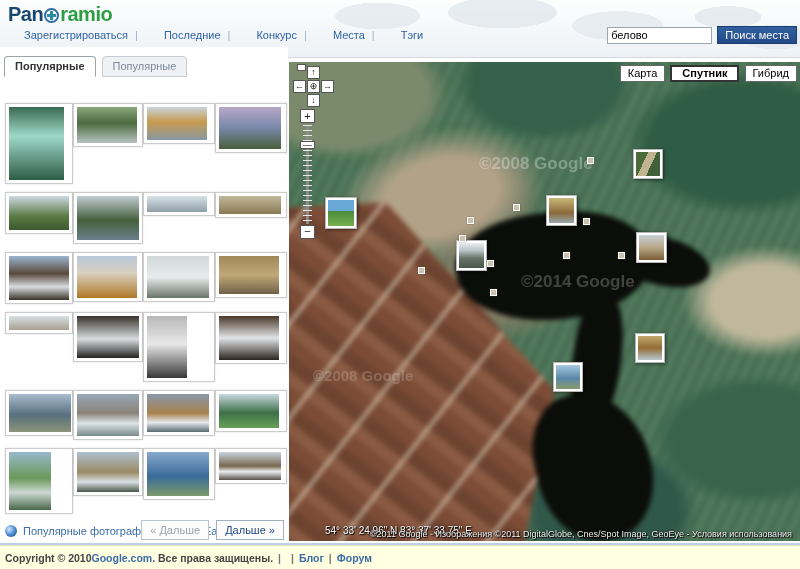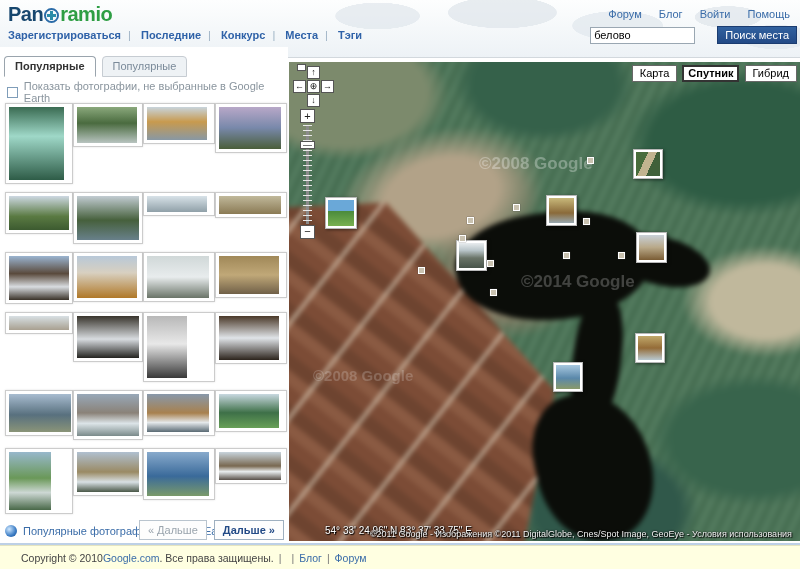--- a/index.html
+++ b/index.html
@@ -20,26 +20,26 @@
   .logo .pan { color:#17476e; }
   .logo .ramio { color:#2e9e44; }
   .logo-icon { display:inline-block; width:15px; height:15px; border:2px solid #2b6ca8; border-radius:50%;
     position:relative; vertical-align:-2px; margin:0 1px; }
   .logo-icon::before, .logo-icon::after { content:""; position:absolute; background:#2b8ca8; }
   .logo-icon::before { left:50%; top:1px; bottom:1px; width:3px; margin-left:-1.5px; }
   .logo-icon::after { top:50%; left:1px; right:1px; height:3px; margin-top:-1.5px; }
   .top-links { position:absolute; right:10px; top:8px; }
   .top-links a { color:#3a6ca8; text-decoration:none; margin-left:14px; cursor:pointer; }
   .nav { position:absolute; left:8px; top:29px; }
-  .nav a { color:#2f62a8; font-weight:bold; text-decoration:none; cursor:pointer; }
+  .nav a { color:#2f62a8; font-weight:normal; text-decoration:none; cursor:pointer;margin-left:16px; }
   .nav .sep { color:#9db2c4; margin:0 7px; font-weight:normal; }
   .searchbar { position:absolute; right:3px; top:26px; }
   .searchbar input { width:105px; height:17px; border:1px solid #9aa7b2; font-size:11px; padding:1px 3px;
     font-family:"Liberation Sans", sans-serif; vertical-align:middle; }
-  .searchbar button { height:18px; margin-left:19px; background:linear-gradient(#31619f,#234a86);
+  .searchbar button { height:18px; margin-left:2px; background:linear-gradient(#31619f,#234a86);
     color:#fff; border:1px solid #1b3c70; font-size:11px; padding:0 7px; vertical-align:middle; cursor:pointer;
     font-family:"Liberation Sans", sans-serif; }
 
   
   .panel { position:absolute; left:0; top:47px; width:288px; height:496px; background:#fff; }
   .tabs { position:absolute; left:4px; top:9px; display:flex; }
   .tab { padding:3px 10px 4px; border:1px solid #c6ccd2; border-radius:4px 4px 0 0; background:#eef2f5;
     color:#7a8a99; margin-right:6px; cursor:pointer; }
   .tab.active { background:#fff; border-color:#9aa4ad; border-bottom-color:#fff; color:#333; font-weight:bold; }
   .filter { position:absolute; left:7px; top:33px; display:flex; align-items:center; color:#8a959e; cursor:pointer; }
@@ -49,21 +49,21 @@
   .thumb { display:inline-block; background:#fff; border:1px solid #ccc; padding:3px; box-shadow:0 0 2px rgba(0,0,0,.12); cursor:pointer; }
   .photo { display:block; }
   .panel-footer { position:absolute; left:0; top:473px; width:288px; height:23px; }
   .earth-link { position:absolute; left:5px; top:5px; display:flex; align-items:center; cursor:pointer; }
   .earth-icon { width:12px; height:12px; border-radius:50%; margin-right:6px;
     background:radial-gradient(circle at 35% 35%, #cfe8ff, #3b7cc4 60%, #1a4d8c); }
   .earth-link span.txt { color:#3a6ca8; }
   .pager { position:absolute; right:4px; top:0; }
   .pager .btn { display:inline-block; border:1px solid #b9c4ce; background:#fdfdfd; padding:3px 8px; margin-left:4px; cursor:pointer; }
   .pager .btn.disabled { color:#9aa4ad; cursor:default; }
-  .pager .btn.next { color:#234a86; font-weight:bold; border-color:#9fb0c0; }
+  .pager .btn.next { color:#234a86; font-weight:normal; border-color:#9fb0c0; }
 
   
   .map { position:absolute; left:289px; top:62px; width:511px; height:479px; overflow:hidden; background:#48745a; }
   .terrain { position:absolute; inset:-8px; filter:blur(2.5px); }
   .t-base { position:absolute; inset:0;
     background:
       radial-gradient(150px 95px at 12% 8%, #7c8a6c 0 55%, transparent 70%),
       radial-gradient(130px 85px at 50% 6%, #35614a 0 55%, transparent 70%),
       radial-gradient(170px 105px at 88% 18%, #2e5c44 0 55%, transparent 70%),
       radial-gradient(120px 80px at 92% 50%, #c0b89c 0 45%, transparent 70%),
@@ -91,21 +91,21 @@
     border-radius:40% 55% 45% 50%; transform:rotate(-12deg); }
 
   .wm { position:absolute; font-weight:bold; pointer-events:none; white-space:nowrap; }
   .wm1 { left:190px; top:92px; font-size:17px; color:rgba(255,255,255,.30); }
   .wm2 { left:232px; top:210px; font-size:17px; color:rgba(225,225,225,.26); }
   .wm3 { left:24px; top:305px; font-size:15px; color:rgba(235,235,235,.22); }
 
   .maptypes { position:absolute; right:3px; top:3px; }
   .maptype { display:inline-block; background:#fff; border:1px solid #676767; padding:1px 7px 2px;
     margin-left:2px; cursor:pointer; color:#000; }
-  .maptype.active { font-weight:bold; border:2px solid #333; padding:0 4px 1px; }
+  .maptype.active { font-weight:bold; border:2px solid #333; padding:0 10px 1px; }
 
   .panctl { position:absolute; left:3px; top:2px; width:44px; height:44px; }
   .mbtn { position:absolute; width:13px; height:13px; background:#fff; border:1px solid #555;
     font-size:9px; line-height:11px; text-align:center; color:#222; cursor:pointer; }
   .mini { position:absolute; left:5px; top:0; width:9px; height:7px; background:#fff; border:1px solid #555; cursor:pointer; }
   .pan-up    { left:15px; top:2px; }
   .pan-left  { left:1px;  top:16px; }
   .pan-center{ left:15px; top:16px; }
   .pan-right { left:29px; top:16px; }
   .pan-down  { left:15px; top:30px; }
@@ -126,59 +126,49 @@
     box-shadow:0 0 1px #444; cursor:pointer; }
 
   .coords { position:absolute; left:36px; top:463px; color:#fff; font-size:10px;
     text-shadow:0 0 2px #000, 1px 1px 1px #000; }
   .attrib { position:absolute; right:8px; bottom:2px; color:#f0f0f0; font-size:9px;
     text-shadow:0 0 2px #000, 1px 1px 1px #000; }
 
   
   .divider { position:absolute; left:0; top:543px; width:800px; height:2px; background:#bdd0e6; }
   .footer { position:absolute; left:0; top:545px; width:800px; height:24px; background:#ffffe1;
-    border-top:1px solid #e4e4c0; color:#444; display:flex; align-items:center; padding-left:21px; font-size:10.5px; }
+    border-top:1px solid #e4e4c0; color:#444; display:flex; align-items:center; padding-left:5px; font-size:10.5px;font-weight:bold; }
   .footer a { color:#3a6ca8; text-decoration:none; cursor:pointer; }
   .footer .fs { margin:0 5px; color:#777; }
 </style>
 </head>
 <body>
 
 <div class="page">
 
   <div class="header">
     <div class="worldmap"></div>
     <div class="logo"><span class="pan">Pan</span><span class="logo-icon"></span><span class="ramio">ramio</span></div>
-    <div class="top-links">
-      <a>Форум</a>
-      <a>Блог</a>
-      <a>Войти</a>
-      <a>Помощь</a>
-    </div>
     <div class="nav">
       <a>Зарегистрироваться</a><span class="sep">|</span>
       <a>Последние</a><span class="sep">|</span>
       <a>Конкурс</a><span class="sep">|</span>
       <a>Места</a><span class="sep">|</span>
       <a>Тэги</a>
     </div>
     <div class="searchbar">
       <input type="text" value="белово" style="">
       <button>Поиск места</button>
     </div>
   </div>
 
   <div class="panel">
     <div class="tabs">
       <div class="tab active">Популярные</div>
       <div class="tab">Популярные</div>
-    </div>
-    <div class="filter">
-      <span class="cbox"></span>
-      <span>Показать фотографии, не выбранные в Google Earth</span>
     </div>
     <div class="grid">
       <div class="thumb">
           <span class="photo" style="width:55px;height:73px;background:linear-gradient(180deg,#3a6b52,#9fd8c8 40%,#2e5c47)"></span>
         </div>
       <div class="thumb">
           <span class="photo" style="width:60px;height:36px;background:linear-gradient(180deg,#8aa87c,#4a6b3f 45%,#b8c4c0)"></span>
         </div>
       <div class="thumb">
           <span class="photo" style="width:60px;height:33px;background:linear-gradient(180deg,#c8d4dc,#c89a4e 45%,#8898a4)"></span>

